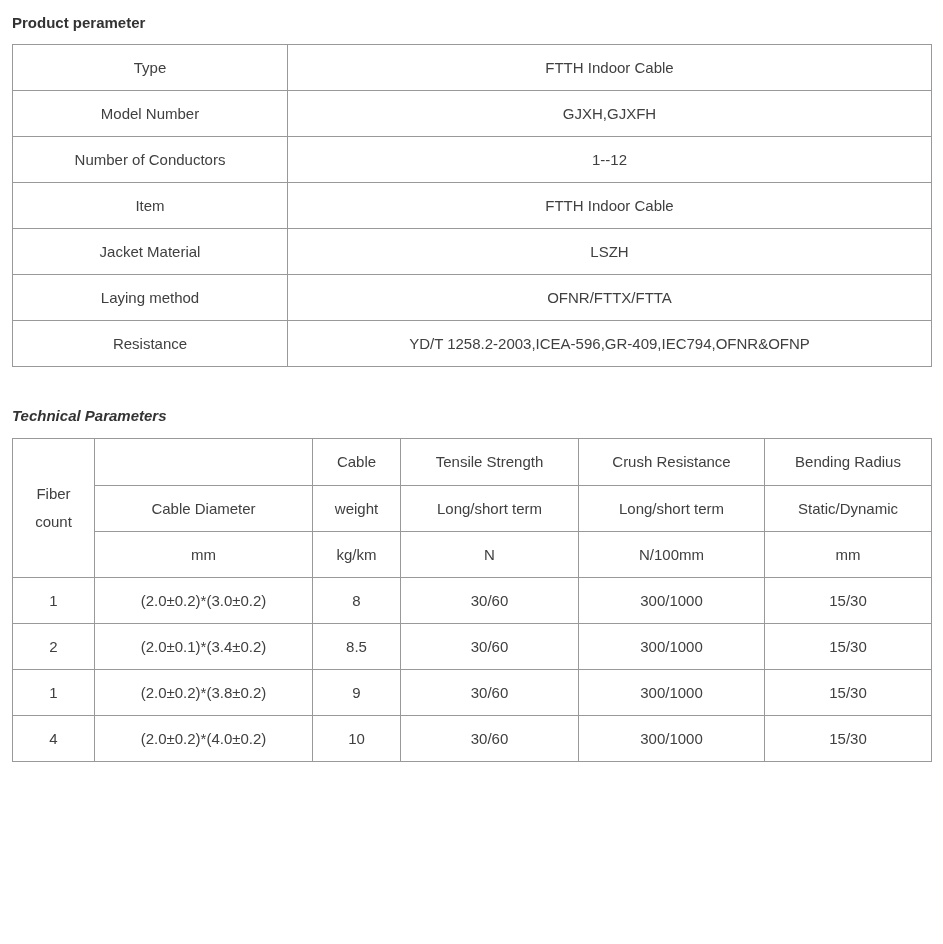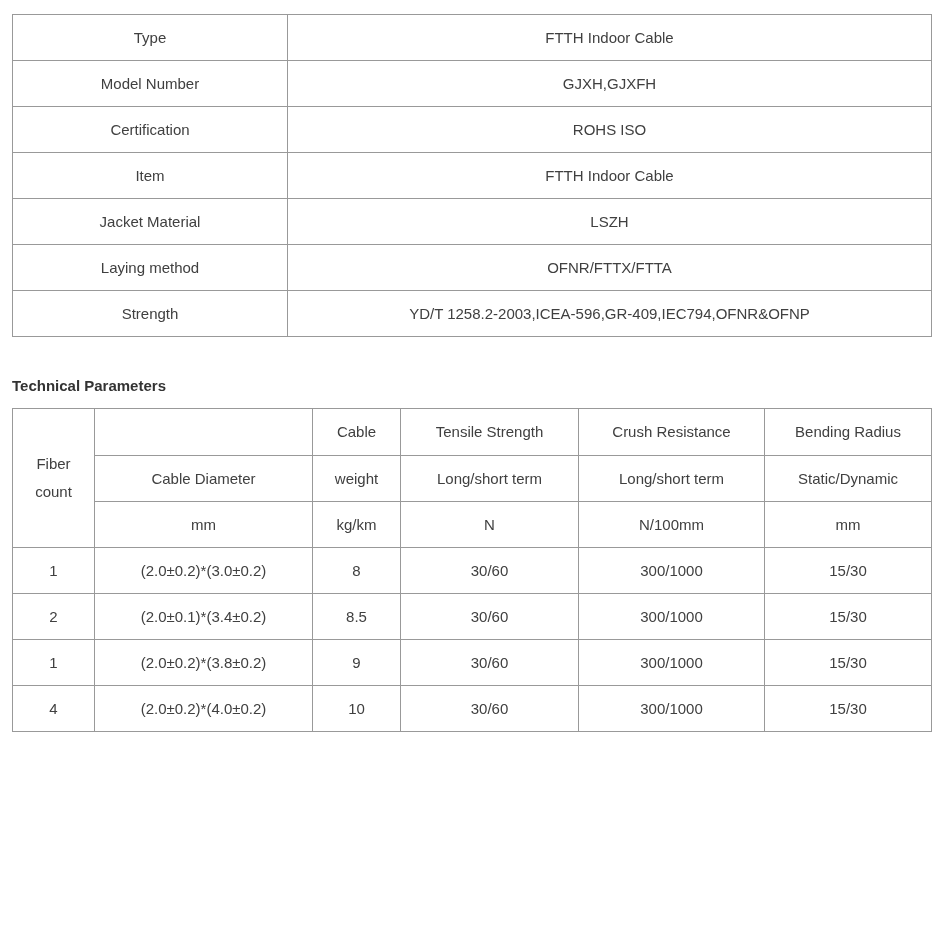--- a/index.html
+++ b/index.html
@@ -18,20 +18,21 @@
   .section-title {
     font-size: 15px;
     font-weight: bold;
     color: #333333;
     margin: 0 0 12px 0;
     line-height: 18px;
   }
   .section-title.tech {
     margin-top: 40px;
     margin-bottom: 13px;
+    font-style: italic;
   }
   table {
     border-collapse: collapse;
     table-layout: fixed;
     width: 919px;
   }
   td {
     border: 1px solid #999999;
     font-size: 15px;
     color: #404040;
@@ -53,53 +54,54 @@
   .tech-table col.tcol5 { width: 186px; }
   .tech-table col.tcol6 { width: 167px; }
   .tech-table tr { height: 46px; }
   .tech-table tr.hrow1 { height: 47px; }
 </style>
 </head>
 <body>
 
 <div class="page">
 
+  <h3 class="section-title">Product perameter</h3>
 
   <table class="param-table">
     <colgroup>
         <col class="pcol1">
         <col class="pcol2">
       </colgroup>
     <tbody>
       <tr>
         <td>Type</td>
         <td>FTTH Indoor Cable</td>
       </tr>
       <tr>
         <td>Model Number</td>
         <td>GJXH,GJXFH</td>
       </tr>
       <tr>
-        <td>Certification</td>
-        <td>ROHS ISO</td>
+        <td>Number of Conductors</td>
+        <td>1--12</td>
       </tr>
       <tr>
         <td>Item</td>
         <td>FTTH Indoor Cable</td>
       </tr>
       <tr>
         <td>Jacket Material</td>
         <td>LSZH</td>
       </tr>
       <tr>
         <td>Laying method</td>
         <td>OFNR/FTTX/FTTA</td>
       </tr>
       <tr>
-        <td>Strength</td>
+        <td>Resistance</td>
         <td>YD/T 1258.2-2003,ICEA-596,GR-409,IEC794,OFNR&amp;OFNP</td>
       </tr>
     </tbody>
   </table>
 
   <h3 class="section-title tech">Technical Parameters</h3>
 
   <table class="tech-table">
     <colgroup>
       <col class="tcol1">

